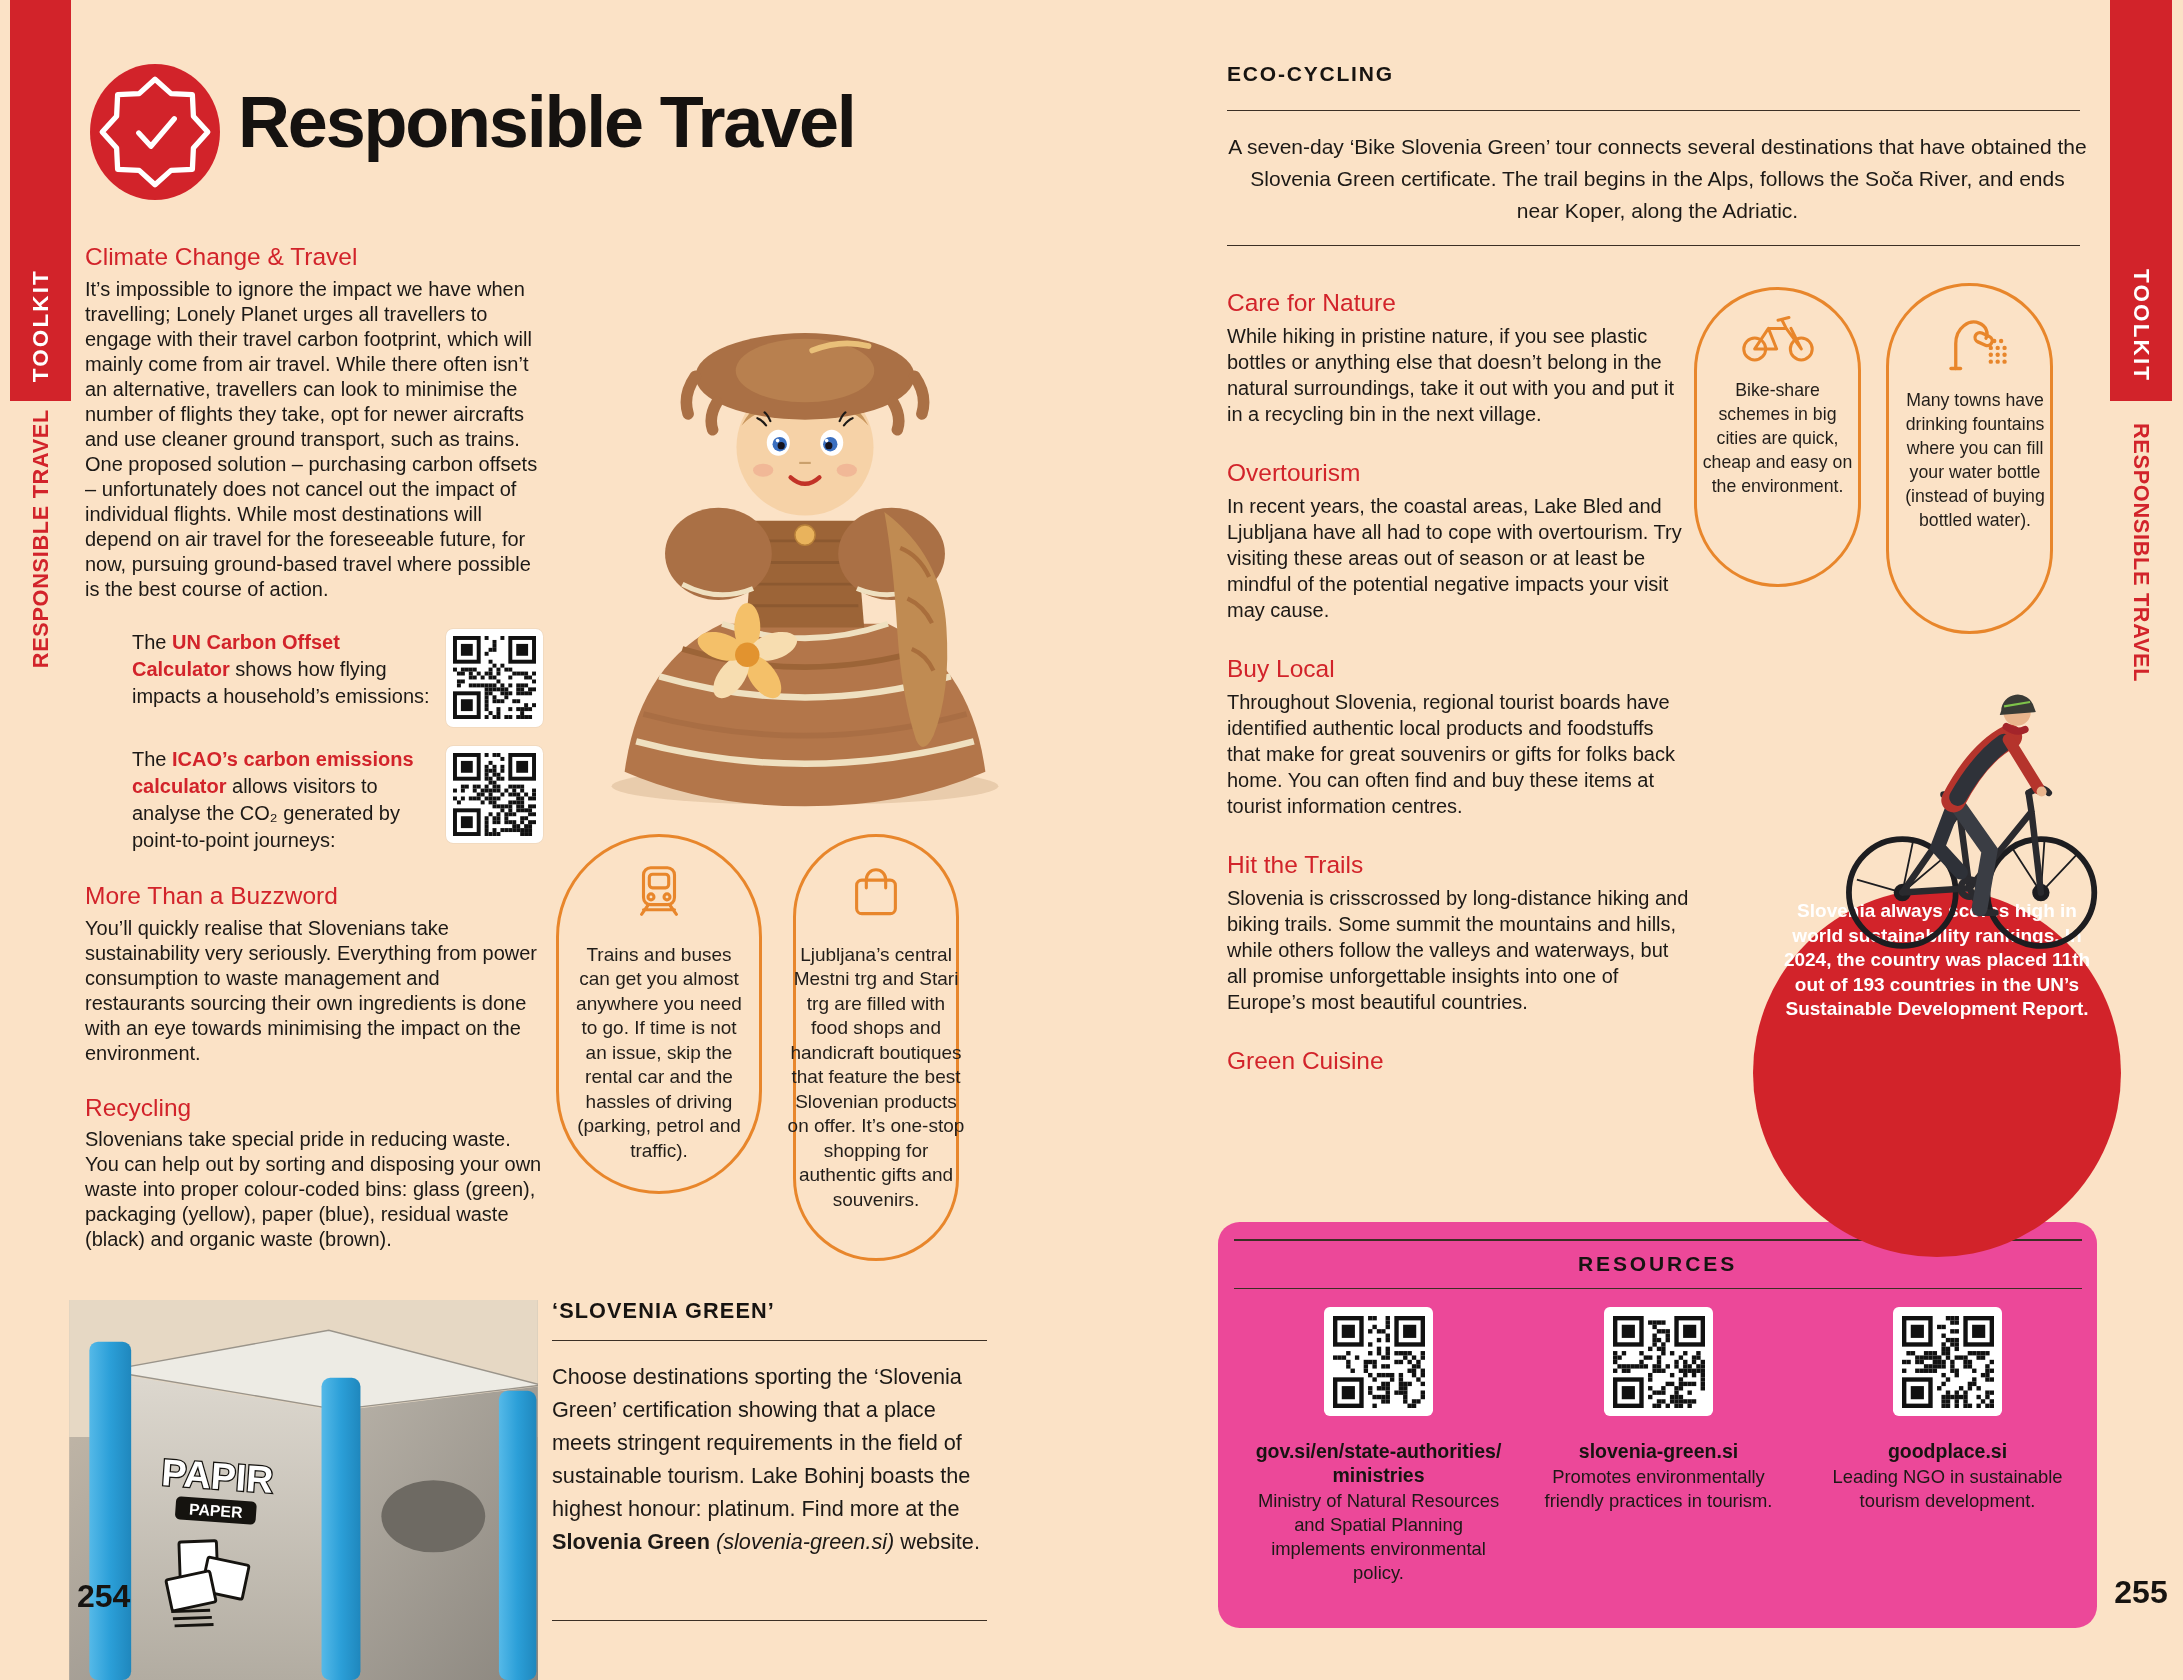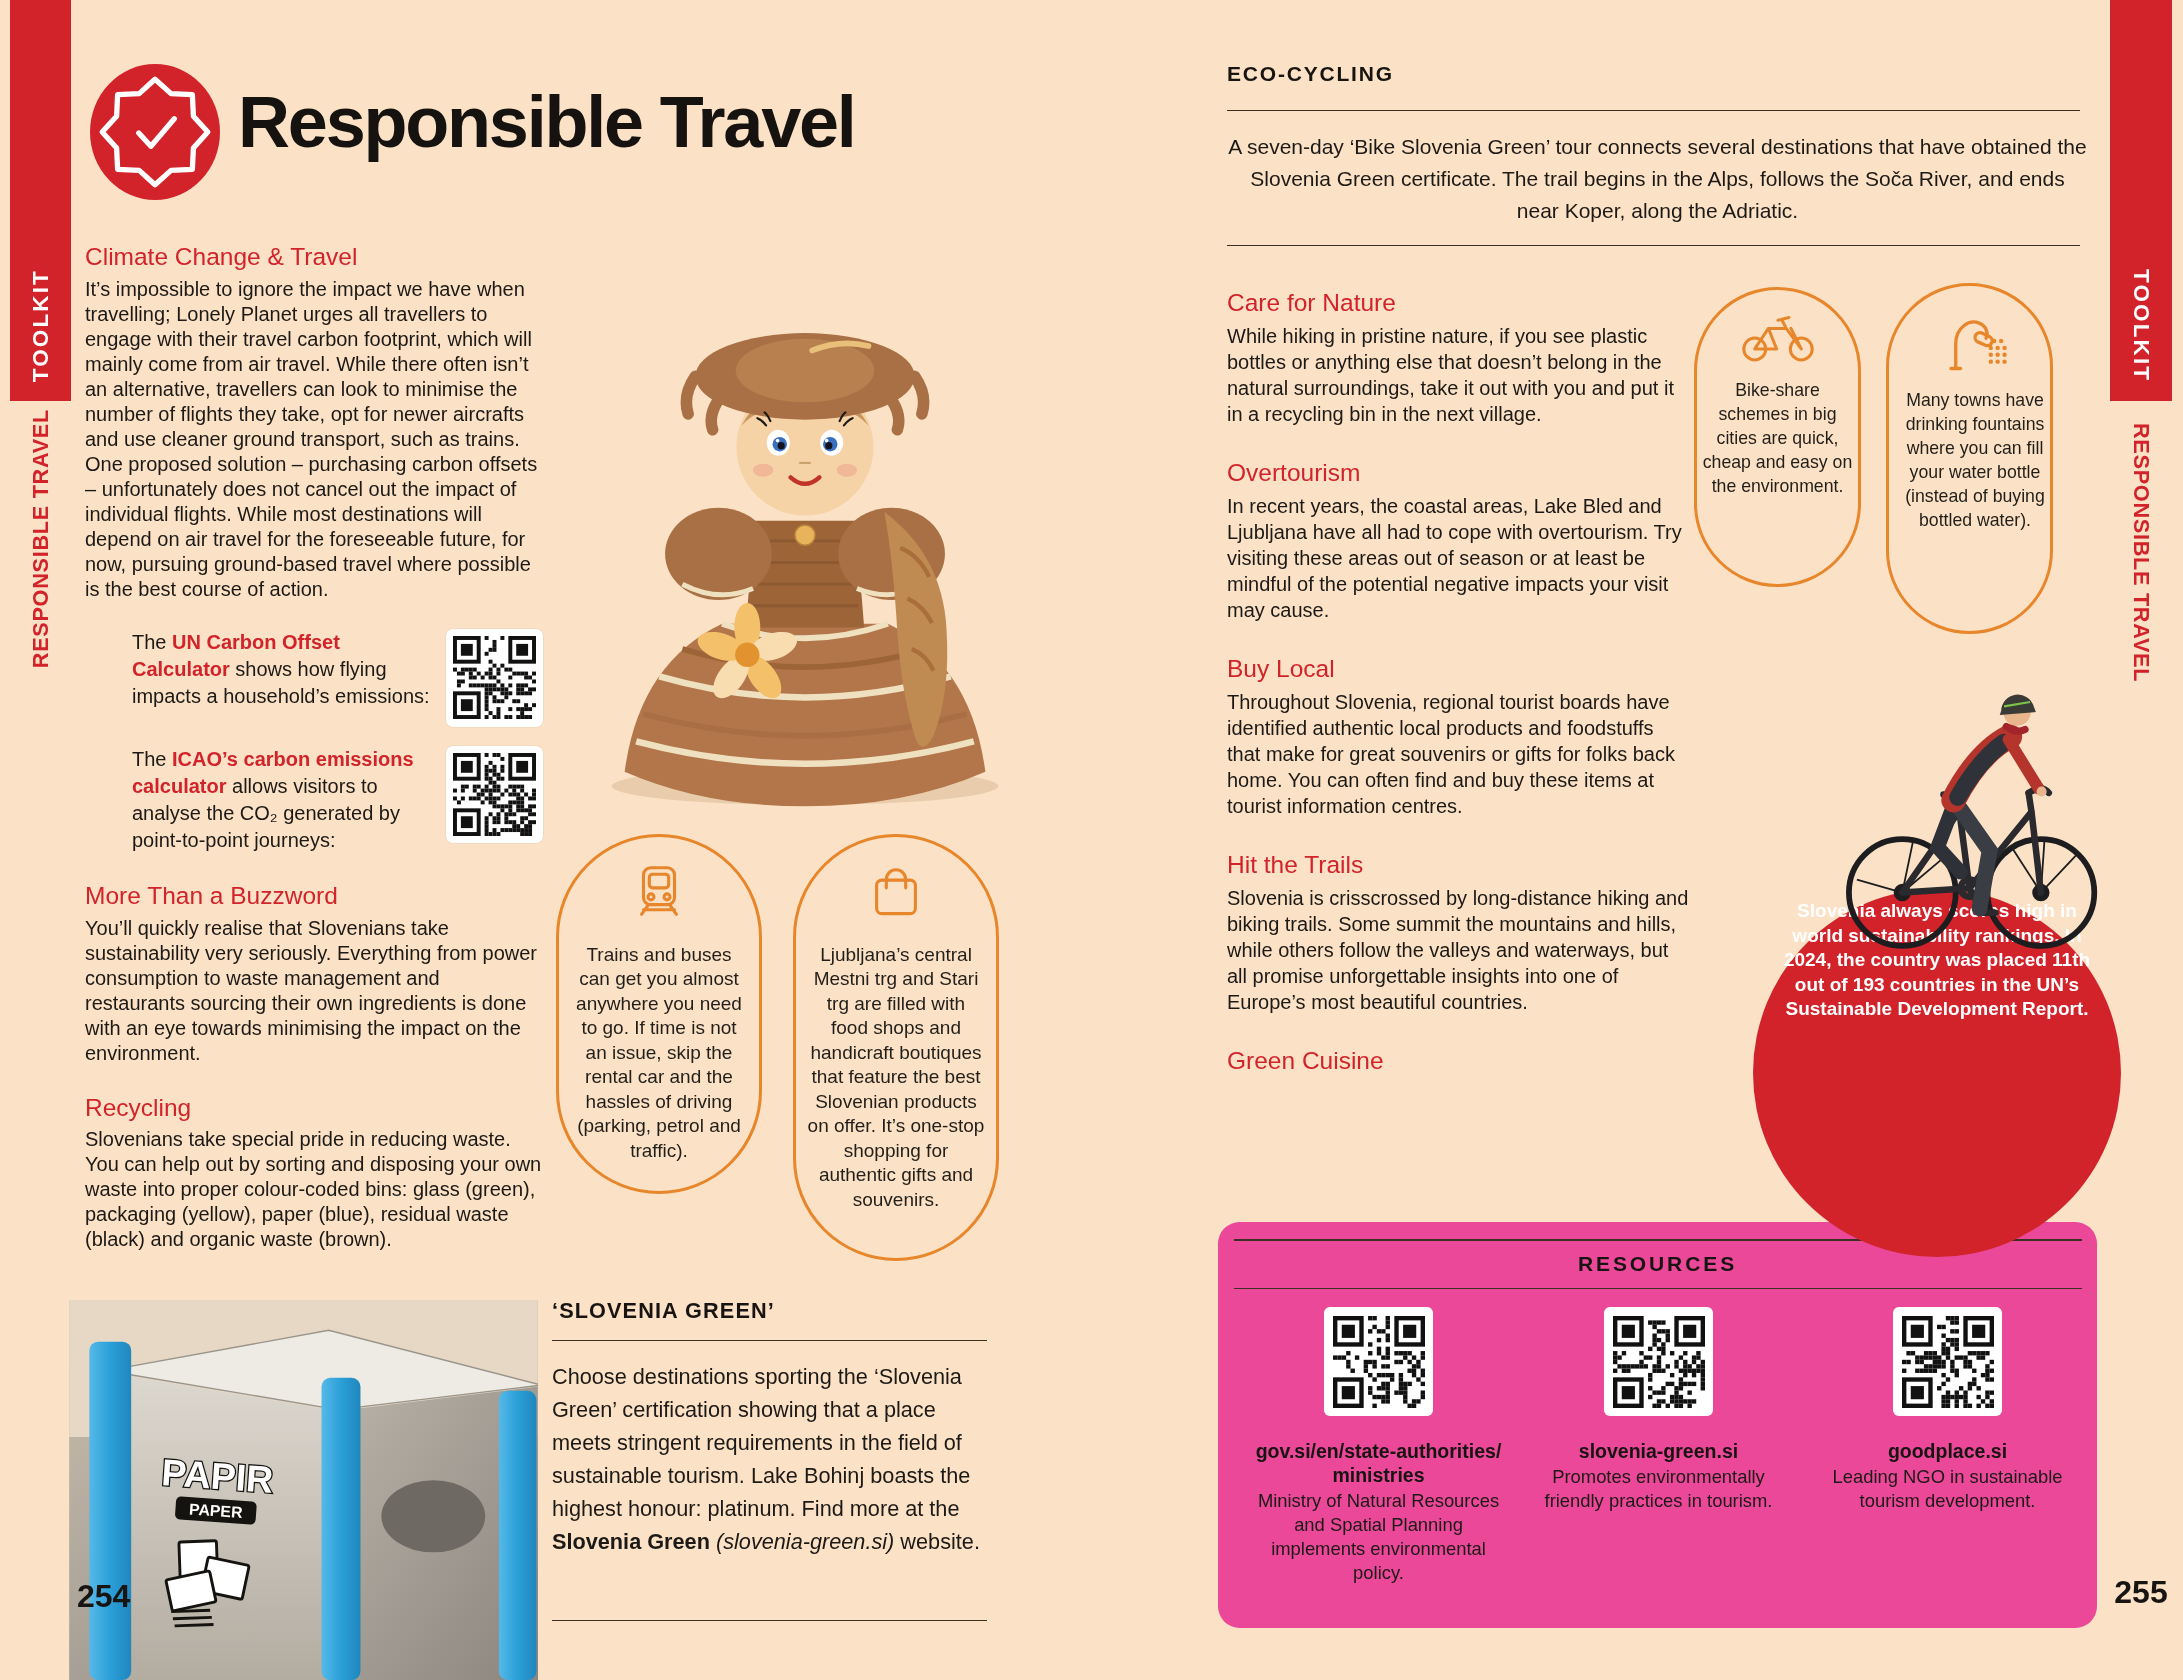--- a/index.html
+++ b/index.html
@@ -464,21 +464,21 @@
         <rect x="12" y="4.5" width="24" height="28.5" rx="5.5"></rect>
         <rect x="16.5" y="9.5" width="15" height="10.5" rx="2.5"></rect>
         <circle cx="17.8" cy="27" r="2.3"></circle>
         <circle cx="30.2" cy="27" r="2.3"></circle>
         <path d="M15.5 33.5 10.5 40.5 M32.5 33.5 37.5 40.5 M12 37 h24"></path>
       </svg>
     </span>
     <div class="otext" style="width:172px;">Trains and buses can get you almost anywhere you need to go. If time is not an issue, skip the rental car and the hassles of driving (parking, petrol and traffic).</div>
   </div>
 
-  <div class="abs oval" style="left:793px;top:834px;width:206px;height:427px;">
+  <div class="abs oval" style="left:793px;top:834px;width:166px;height:427px;">
     <span class="oval-icon">
       <svg width="62" height="62" viewBox="0 0 48 48" fill="none" stroke="#e8862b" stroke-width="2.4" stroke-linecap="round" stroke-linejoin="round">
         <rect x="9" y="14" width="30" height="26" rx="4"></rect>
         <path d="M16.5 20 v-6.5 a7.5 7.5 0 0 1 15 0 V20"></path>
       </svg>
     </span>
     <div class="otext" style="width:178px;">Ljubljana’s central Mestni trg and Stari trg are filled with food shops and handicraft boutiques that feature the best Slovenian products on offer. It’s one-stop shopping for authentic gifts and souvenirs.</div>
   </div>
 
   <div class="abs sg-head" style="left:552px;top:1298px;">‘SLOVENIA GREEN’</div>

